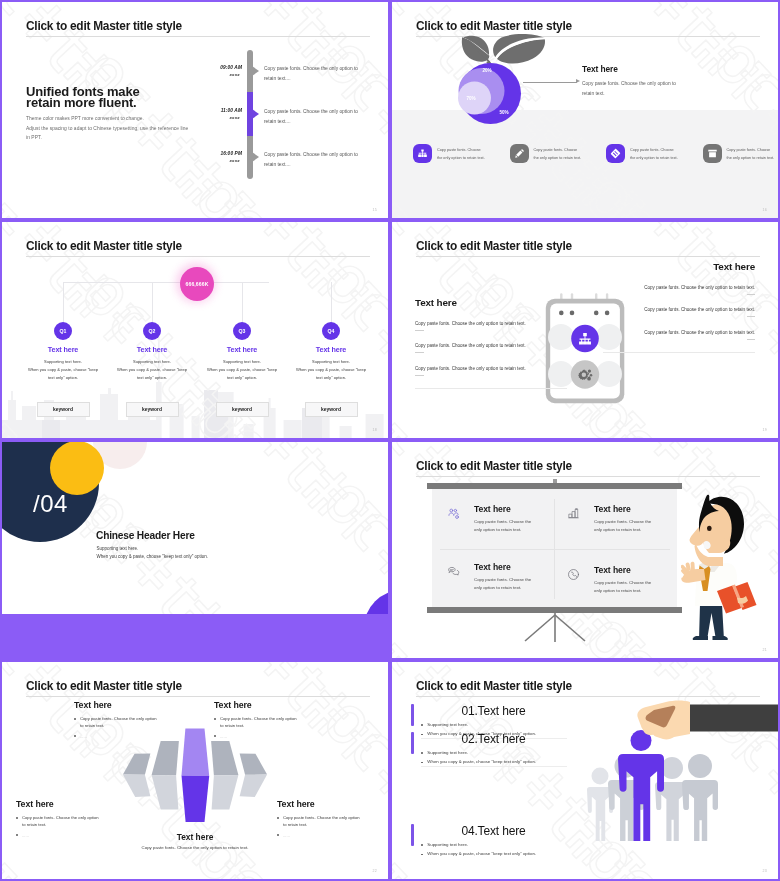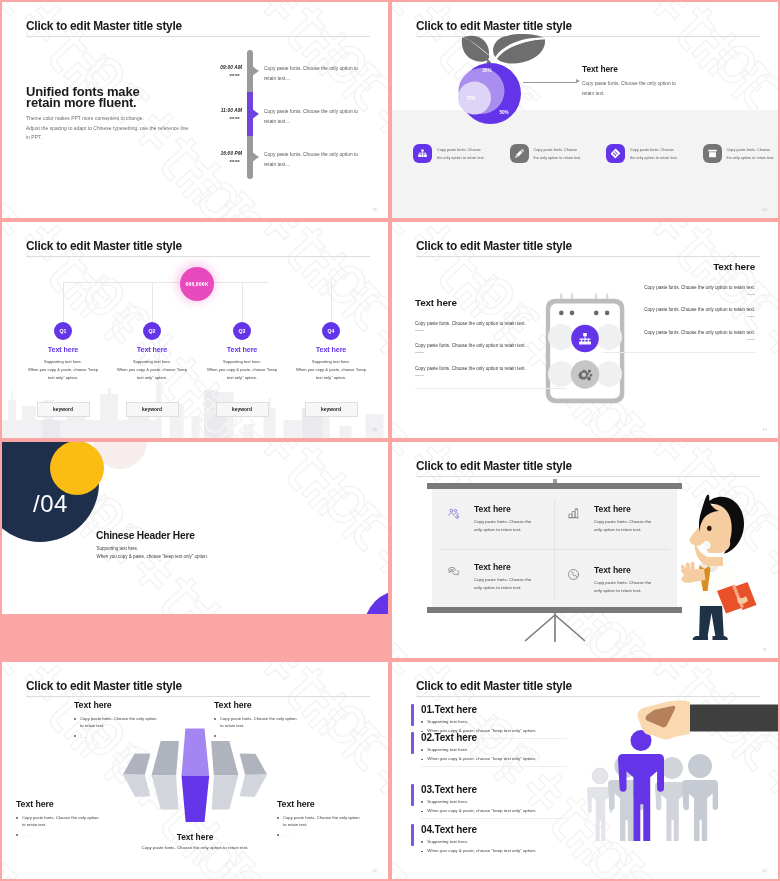--- a/index.html
+++ b/index.html
@@ -1,18 +1,18 @@
 <!DOCTYPE html>
 <html><head>
 <meta charset="utf-8">
 <style>
   html,body{margin:0;padding:0;background:#808080;}
   body{width:780px;height:881px;overflow:hidden;font-family:"Liberation Sans",sans-serif;
        -webkit-font-smoothing:antialiased;}
-  .sheet{position:relative;width:780px;height:881px;background:#fca5a5;}
+  .sheet{position:relative;width:780px;height:881px;background:#8b5cf6;}
   .slide{position:absolute;background:#fff;overflow:hidden;}
   .s1{left:2px;top:2px;width:386px;height:216px;}
   .s2{left:392px;top:2px;width:386px;height:216px;}
   .s3{left:2px;top:222px;width:386px;height:216px;}
   .s4{left:392px;top:222px;width:386px;height:216px;}
   .s5{left:2px;top:442px;width:386px;height:172px;}
   .s6{left:392px;top:442px;width:386px;height:216px;}
   .s7{left:2px;top:662px;width:386px;height:217px;}
   .s8{left:392px;top:662px;width:386px;height:217px;}
   .stitle{position:absolute;font-weight:bold;color:#1a1a1a;letter-spacing:-0.25px;
@@ -138,21 +138,21 @@
   .s7-dot{width:2px;height:2px;border-radius:50%;background:#5a5a5a;flex:0 0 auto;margin:2.6px 4px 0 0;}
   .s7-faint{color:#c9c9c9;}
   .s7-bh{position:absolute;left:0;top:170px;width:386px;text-align:center;font-size:8.4px;font-weight:bold;color:#1a1a1a;}
   .s7-bt{position:absolute;left:0;top:183px;width:386px;text-align:center;font-size:4.4px;color:#3c3c3c;}
 
   
   .s8-item{position:absolute;left:19px;width:155px;}
   .s8-i1{top:42px;} .s8-i2{top:70px;} .s8-i3{top:122px;} .s8-i4{top:162px;}
   .s8-bar{position:absolute;left:0;top:0px;width:2.8px;height:22px;background:#7c54e8;border-radius:1px;}
   .s8-body{margin-left:10px;}
-  .s8-h{font-size:10px;font-weight:bold;color:#141414;letter-spacing:-0.15px;}
+  .s8-h{font-size:12px;font-weight:normal;color:#141414;letter-spacing:-0.15px;text-align:center;}
   .s8-li{display:flex;margin-top:4.2px;font-size:4.4px;color:#3c3c3c;}
   .s8-dot{width:1.8px;height:1.8px;border-radius:50%;background:#5a5a5a;flex:0 0 auto;margin:2.2px 4.5px 0 0;}
   .s8-sep{position:absolute;left:9.5px;top:34px;width:146px;height:1px;background:#ededed;}
   .s8-people{position:absolute;right:-6px;top:19px;}
 </style>
 </head>
 <body>
 
 <div class="sheet">
 
@@ -854,35 +854,20 @@
             <span class="s8-dot"></span>
             <span>Supporting text here.</span>
           </div>
       <div class="s8-li">
             <span class="s8-dot"></span>
             <span>When you copy &amp; paste, choose "keep text only" option.</span>
           </div>
     </div>
     <div class="s8-sep"></div>
   </div>
-  <div class="s8-item s8-i3">
-    <div class="s8-bar"></div>
-    <div class="s8-body">
-      <div class="s8-h">03.Text here</div>
-      <div class="s8-li">
-            <span class="s8-dot"></span>
-            <span>Supporting text here.</span>
-          </div>
-      <div class="s8-li">
-            <span class="s8-dot"></span>
-            <span>When you copy &amp; paste, choose "keep text only" option.</span>
-          </div>
-    </div>
-    <div class="s8-sep"></div>
-  </div>
   <div class="s8-item s8-i4">
     <div class="s8-bar"></div>
     <div class="s8-body">
       <div class="s8-h">04.Text here</div>
       <div class="s8-li">
             <span class="s8-dot"></span>
             <span>Supporting text here.</span>
           </div>
       <div class="s8-li">
             <span class="s8-dot"></span>

